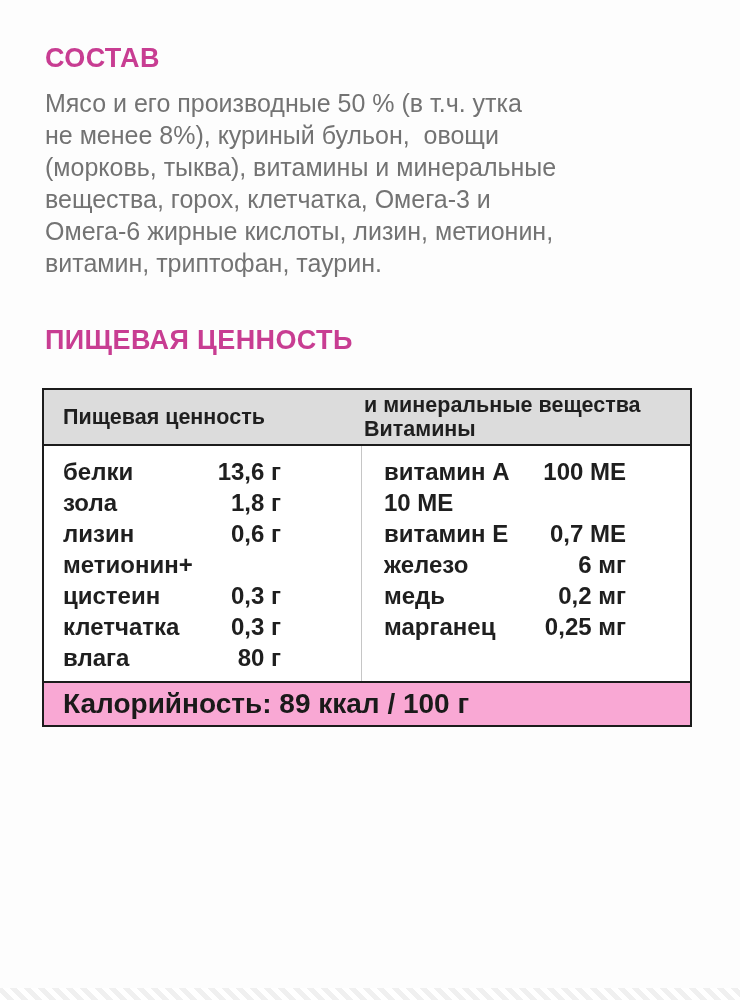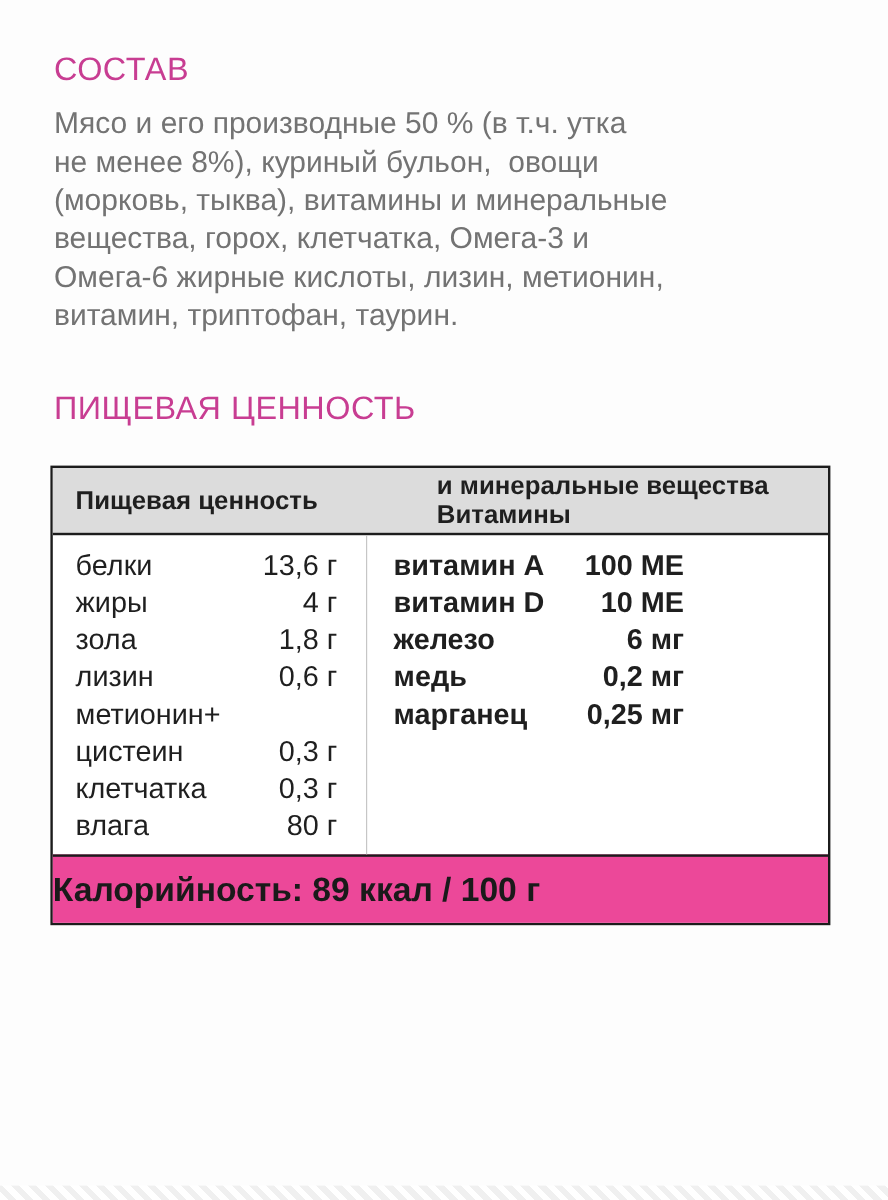--- a/index.html
+++ b/index.html
@@ -5,21 +5,21 @@
   html, body { margin:0; padding:0; }
   body { background:#ffffff; }
   .page {
     position:relative; width:740px; height:1000px;
     background:#fdfdfd; overflow:hidden;
     font-family:"Liberation Sans", sans-serif;
     color:#2b2b2b;
   }
   .section-heading {
     position:absolute; left:45px; margin:0;
-    color:#c83d92; font-size:27px; font-weight:400;
+    color:#c83d92; font-size:27px; font-weight:700;
     letter-spacing:0.4px; line-height:28px;
   }
   #h-sostav { top:44px; }
   #h-nutrition { top:326px; }
   .ingredients {
     position:absolute; left:45px; top:87px; width:655px;
     font-size:25px; line-height:32px; color:#737373;
   }
   .ingredients .line { white-space:pre; }
 
@@ -30,36 +30,37 @@
   }
   .thead {
     display:flex; align-items:center; box-sizing:border-box;
     height:56px; background:#dcdcdc; border-bottom:2px solid #1c1c1c;
     font-size:21.5px; font-weight:700; line-height:24px;
   }
   .th-left { width:298px; box-sizing:border-box; padding-left:19px; }
   .th-right { padding-left:22px; }
   .tbody { display:flex; }
   .tcol-left {
-    width:262px; box-sizing:border-box;
+    width:318px; box-sizing:border-box;
     border-right:1px solid #c6c6c6;
     padding:10px 0 8px 19px;
+    font-weight:bold;
   }
   .tcol-right { flex:1; padding:10px 0 8px 22px; }
   .rows-left { width:218px; }
   .rows-right { width:242px;font-weight:bold; }
   .trow {
     display:flex; justify-content:space-between;
     font-size:24px; line-height:31px;
   }
   .tvalue { text-align:right; }
   .tfoot {
-    box-sizing:border-box; height:57px;
-    background:#ec4899; border-top:2px solid #1c1c1c;
-    display:flex; align-items:center; 
+    box-sizing:border-box; height:44px;
+    background:#f9a8d4; border-top:2px solid #1c1c1c;
+    display:flex; align-items:center; padding-left:19px;
     font-size:28px; font-weight:600; color:#1a1a1a;
   }
   .bottom-band {
     position:absolute; left:0; right:0; bottom:0; height:12px;
     background:repeating-linear-gradient(45deg,#ffffff 0 5px,#f0f0f0 5px 10px);
   }
 </style>
 </head>
 <body>
 
@@ -90,24 +91,20 @@
 
     <div class="tbody">
 
       <div class="tcol-left">
         <div class="rows-left">
           <div class="trow">
             <span class="tlabel">белки</span>
             <span class="tvalue">13,6 г</span>
           </div>
           <div class="trow">
-            <span class="tlabel">жиры</span>
-            <span class="tvalue">4 г</span>
-          </div>
-          <div class="trow">
             <span class="tlabel">зола</span>
             <span class="tvalue">1,8 г</span>
           </div>
           <div class="trow">
             <span class="tlabel">лизин</span>
             <span class="tvalue">0,6 г</span>
           </div>
           <div class="trow">
             <span class="tlabel">метионин+</span>
             <span class="tvalue"></span>
@@ -127,22 +124,25 @@
         </div>
       </div>
 
       <div class="tcol-right">
         <div class="rows-right">
           <div class="trow">
             <span class="tlabel">витамин A</span>
             <span class="tvalue">100 МЕ</span>
           </div>
           <div class="trow">
-            <span class="tlabel">витамин D</span>
             <span class="tvalue">10 МЕ</span>
+          </div>
+          <div class="trow">
+            <span class="tlabel">витамин E</span>
+            <span class="tvalue">0,7 МЕ</span>
           </div>
           <div class="trow">
             <span class="tlabel">железо</span>
             <span class="tvalue">6 мг</span>
           </div>
           <div class="trow">
             <span class="tlabel">медь</span>
             <span class="tvalue">0,2 мг</span>
           </div>
           <div class="trow">

